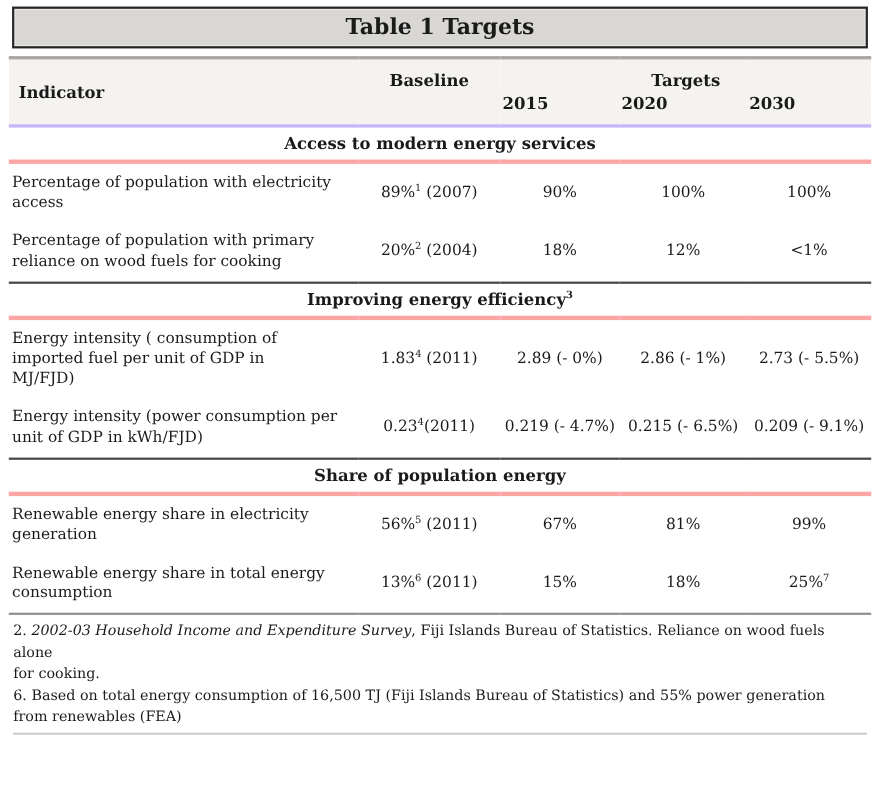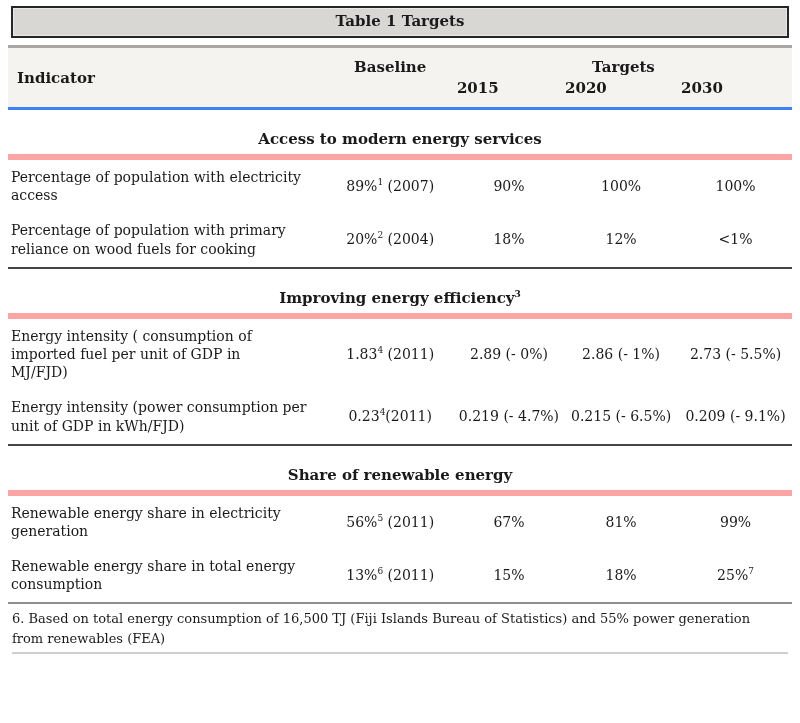--- a/index.html
+++ b/index.html
@@ -14,53 +14,53 @@
   .page { width: 800px; height: 723px; }
 
   
   .title-bar {
     margin: 6px 11px 7px 11px;
     border: 2px solid #262626;
     background: #d9d7d4;
     box-shadow: inset 0 0 0 1px #eceae8;
     text-align: center;
     font-weight: bold;
-    font-size: 15px;
+    font-size: 20px;
     padding: 4px 0 6px 0;
   }
 
   
   table.targets {
     width: 784px;
     margin: 0 8px;
     border-collapse: collapse;
     border-top: 3px solid #a9a6a3;
     border-bottom: 2px solid #8f8f8f;
     font-size: 14px;
   }
   col.c-ind  { width: 40.5%; }
   col.c-base { width: 16.5%; }
   col.c-y15  { width: 13.8%; }
   col.c-y20  { width: 14.8%; }
   col.c-y30  { width: 14.4%; }
 
-  thead { border-bottom: 3px solid #3b82f6; padding-left: 43px; }
+  thead { border-bottom: 3px solid #c4b5fd; padding-left: 43px; }
   thead th { background: #f5f3f0; font-weight: bold; font-size: 15px; }
   th.h-ind   { text-align: left; padding: 2px 4px 2px 9px; vertical-align: middle; }
   th.h-base  { text-align: center; vertical-align: top; padding-top: 10px; }
   th.h-tgt   { vertical-align: top; padding-top: 10px; }
   th.h-year  { text-align: left; vertical-align: bottom; padding: 2px 2px 10px 2px; }
 
   tr.section td {
     text-align: center;
     font-weight: bold;
     font-size: 15px;
-    padding: 20px 2px 6px 2px;
+    padding: 5px 2px 6px 2px;
     border-top: 2px solid #454545;
-    border-bottom: 6px solid #fca5a5;
+    border-bottom: 4px solid #fca5a5;
   }
   tr.section.first td { border-top: 0; }
 
   tr.data td { padding: 8px 3px 9px 3px; vertical-align: middle; line-height: 1.3; }
   td.ind { text-align: left; padding-left: 9px; padding-right: 6px; white-space: pre-line; }
   td.num { text-align: center; white-space: nowrap; }
 
   sup { font-size: 9px; line-height: 0; vertical-align: super; }
 
   
@@ -138,21 +138,21 @@
       <tr class="data">
         <td class="ind">Energy intensity (power consumption per
 unit of GDP in kWh/FJD)</td>
         <td class="num"><span>0.23</span><sup>4</sup><span>(2011)</span></td>
         <td class="num"><span>0.219 (- 4.7%)</span><sup></sup><span></span></td>
         <td class="num"><span>0.215 (- 6.5%)</span><sup></sup><span></span></td>
         <td class="num"><span>0.209 (- 9.1%)</span><sup></sup><span></span></td>
       </tr>
 
       <tr class="section">
-        <td colspan="5"><span>Share of renewable energy</span><sup></sup></td>
+        <td colspan="5"><span>Share of population energy</span><sup></sup></td>
       </tr>
       <tr class="data">
         <td class="ind">Renewable energy share in electricity
 generation</td>
         <td class="num"><span>56%</span><sup>5</sup><span> (2011)</span></td>
         <td class="num"><span>67%</span><sup></sup><span></span></td>
         <td class="num"><span>81%</span><sup></sup><span></span></td>
         <td class="num"><span>99%</span><sup></sup><span></span></td>
       </tr>
       <tr class="data">
@@ -161,18 +161,20 @@
         <td class="num"><span>13%</span><sup>6</sup><span> (2011)</span></td>
         <td class="num"><span>15%</span><sup></sup><span></span></td>
         <td class="num"><span>18%</span><sup></sup><span></span></td>
         <td class="num"><span>25%</span><sup>7</sup><span></span></td>
       </tr>
 
     </tbody>
   </table>
 
   <div class="footnotes">
+    <div class="footnote"><span>2. </span><i>2002-03 Household Income and Expenditure Survey</i><span>, Fiji Islands Bureau of Statistics. Reliance on wood fuels alone
+for cooking.</span></div>
     <div class="footnote"><span>6. Based on total energy consumption of 16,500 TJ (Fiji Islands Bureau of Statistics) and 55% power generation
 from renewables (FEA)</span><i></i><span></span></div>
 
   </div>
 
 </div>
 
 </body></html>

